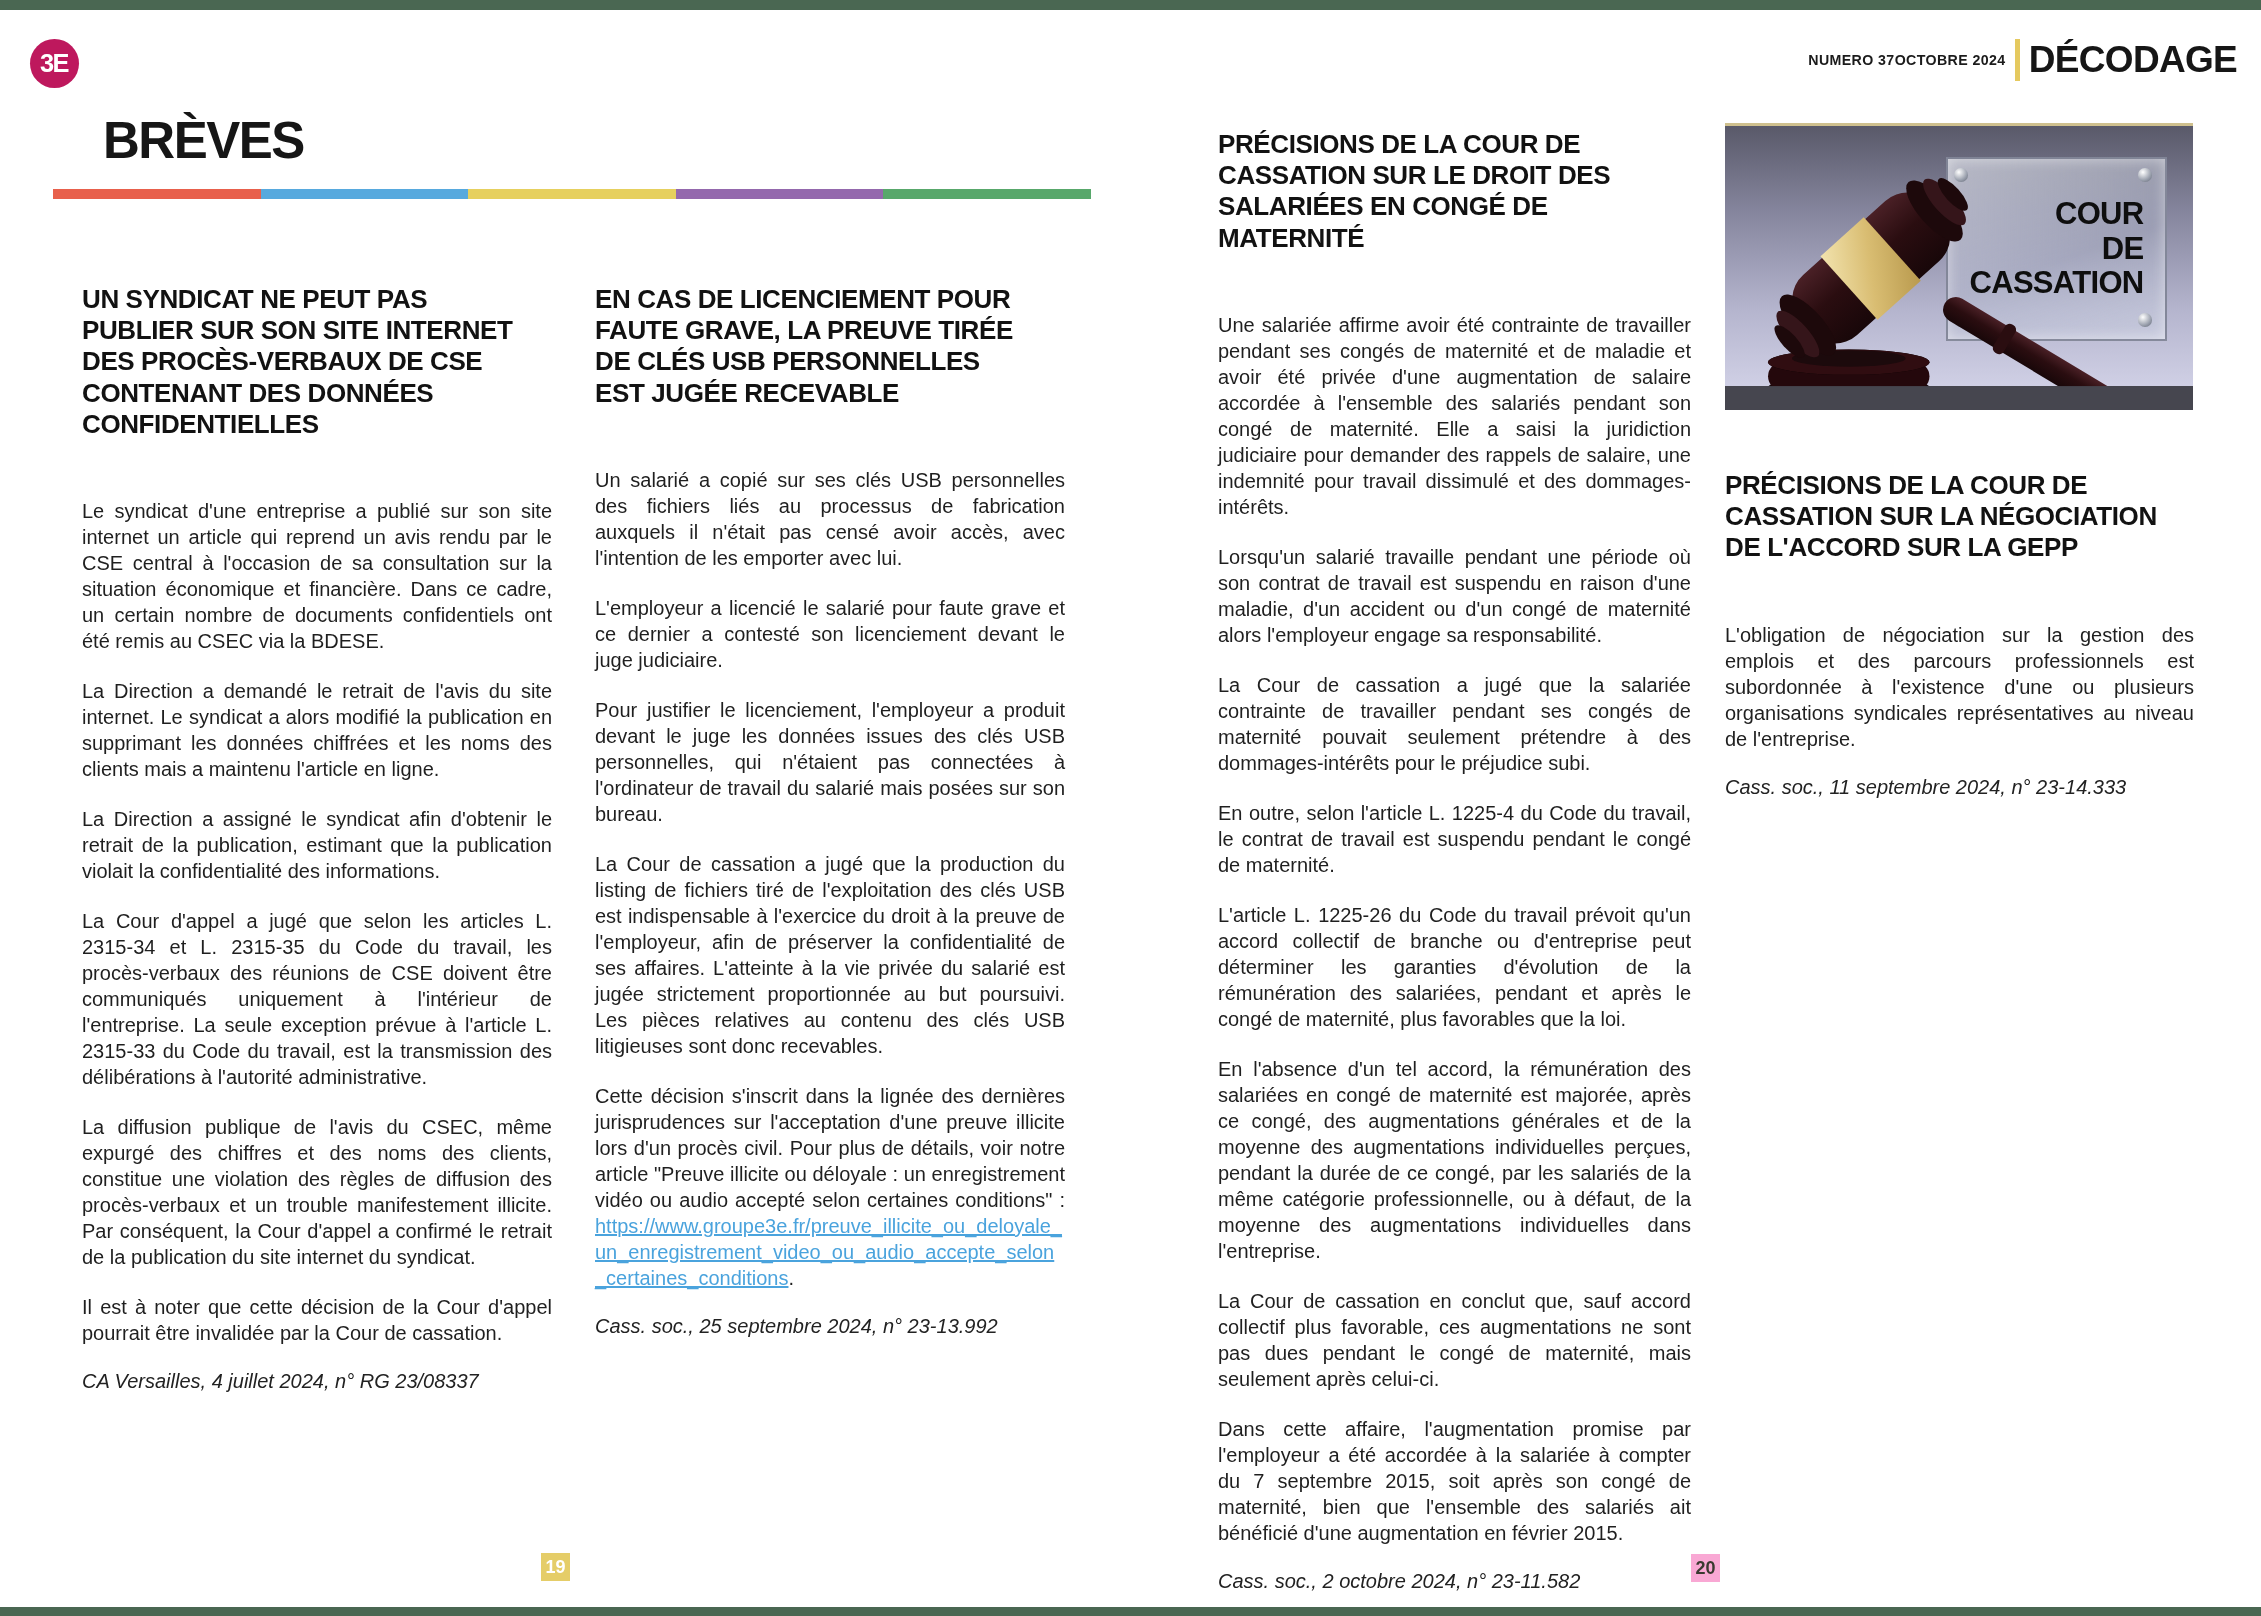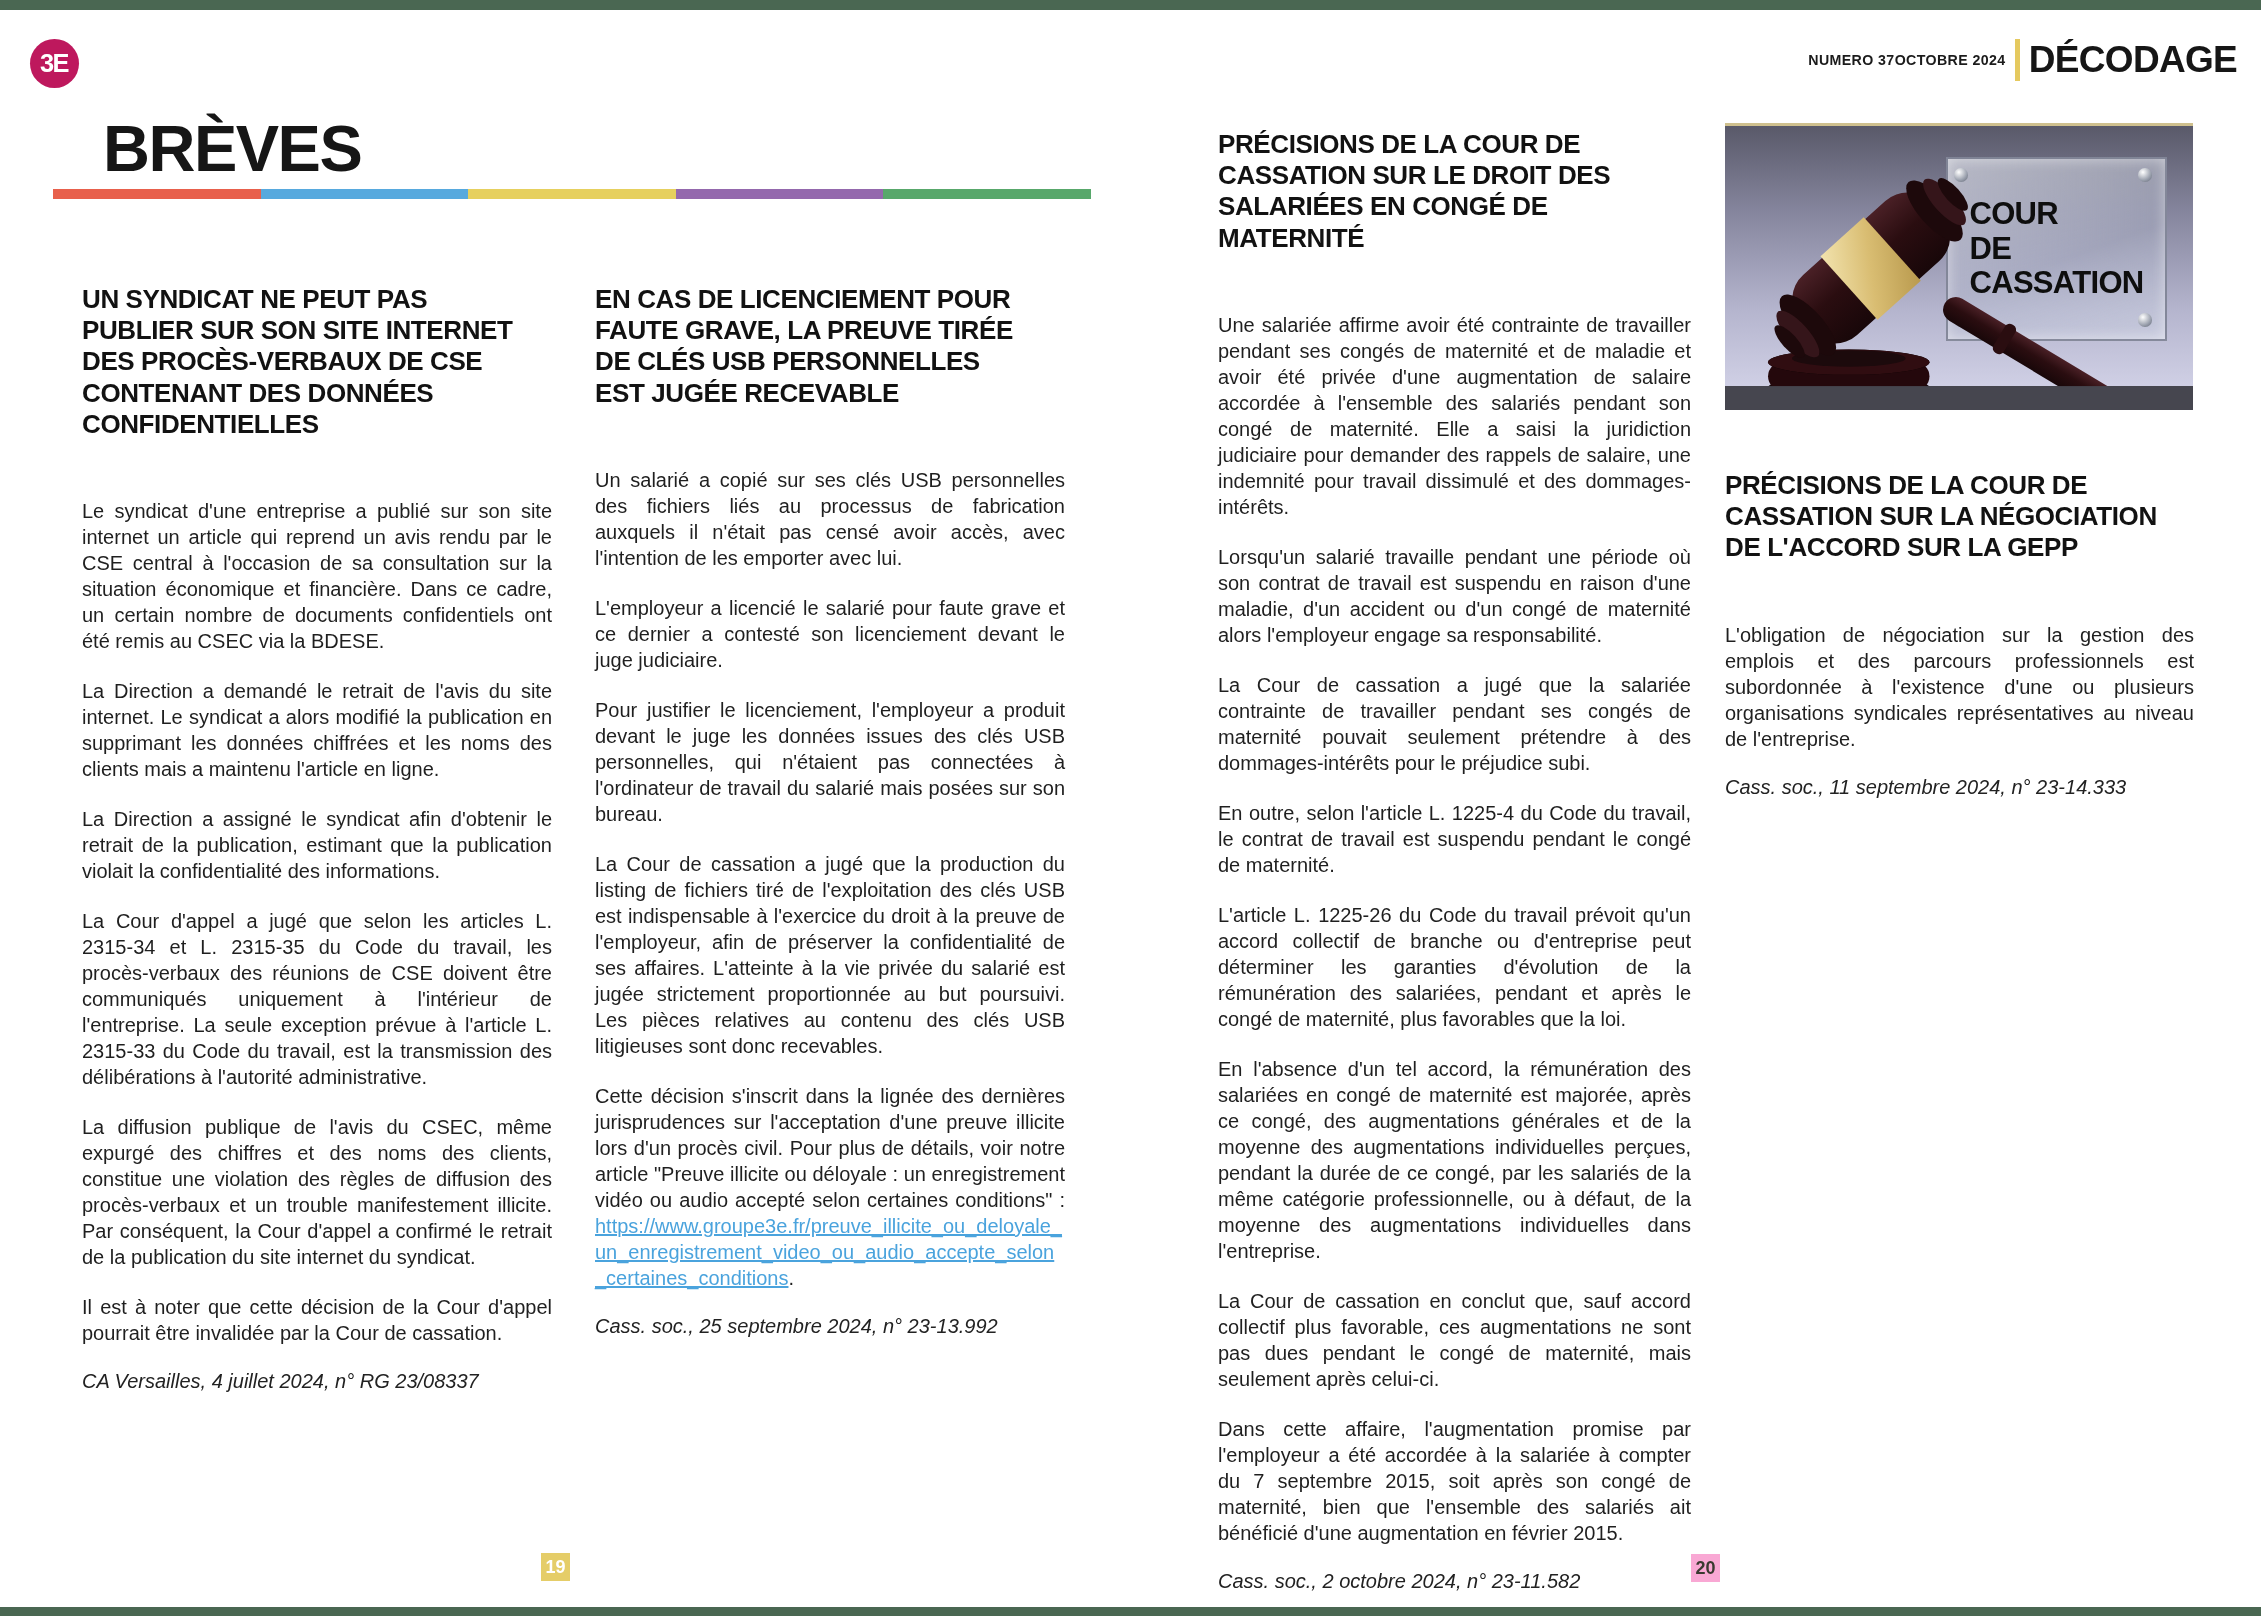--- a/index.html
+++ b/index.html
@@ -17,21 +17,21 @@
   .logo-inner{width:49px;height:49px;border-radius:50%;background:#be185d;color:#ffffff;
         display:flex;align-items:center;justify-content:center;font-weight:700;font-size:25.4px;letter-spacing:-1.5px;}
 
   
   .masthead{position:absolute;top:39px;right:24px;display:flex;align-items:center;gap:9px;}
   .issue{display:flex;align-items:flex-end;line-height:1.15;}
   .issue div{font-weight:800;font-size:14.2px;color:#1b1b1b;letter-spacing:0.4px;}
   .mast-sep{width:5.2px;height:42px;background:#e5c95f;}
   .brand{font-weight:900;font-size:37px;letter-spacing:-0.7px;color:#161616;}
 
-  .page-title{position:absolute;left:103px;top:111px;margin:0;font-size:65px;font-weight:900;
+  .page-title{position:absolute;left:103px;top:111px;margin:0;font-size:51px;font-weight:900;
         letter-spacing:-1.5px;color:#161616;}
   .rainbow{position:absolute;left:53px;top:189px;width:1038px;height:9.7px;display:flex;}
   .rainbow span{flex:1;height:100%;}
 
   
   .col{position:absolute;width:470px;}
   .c1{left:82px;top:284px;}
   .c2{left:595px;top:284px;}
   .c3{left:1218px;top:129px;width:473px;}
   .c4{left:1725px;top:123px;width:469px;}
@@ -45,21 +45,21 @@
 
   
   .court{position:relative;width:468px;height:284px;border-top:3px solid #cfc08e;
          background:linear-gradient(180deg,#595969 0%,#85859d 30%,#b5b5ce 65%,#d8d8ec 100%);overflow:hidden;}
   .desk{position:absolute;left:0;bottom:0;width:100%;height:24px;background:#46464f;}
   .plaque{position:absolute;left:221px;top:31px;width:217px;height:180px;z-index:1;
           background:linear-gradient(160deg,rgba(235,238,246,0.60) 0%,rgba(180,186,205,0.38) 55%,rgba(205,210,226,0.55) 100%);
           border:2.2px solid rgba(125,130,148,0.9);box-shadow:inset 0 0 13.5px rgba(255,255,255,0.5);
           display:flex;align-items:center;justify-content:center;}
   .plaque-text{font-weight:900;font-size:31px;line-height:1.12;letter-spacing:-0.7px;color:#0e0e0e;
-          text-align:left;white-space:pre-line;}
+          text-align:right;white-space:pre-line;}
   .screw{position:absolute;width:13.5px;height:13.5px;border-radius:50%;z-index:2;
           background:radial-gradient(circle at 35% 30%,#ffffff,#9aa0ad 60%,#5c6270);}
   .screw.tl{left:229px;top:42px;} .screw.tr{left:413px;top:42px;}
   .screw.bl{left:229px;top:187px;} .screw.br{left:413px;top:187px;}
   .gavel-svg{position:absolute;left:0;top:0;z-index:3;}
 
   .c4 h2{margin-top:60px;margin-bottom:58px;}
 
   
   .pagenum{position:absolute;width:29px;height:28px;display:flex;align-items:center;justify-content:center;

